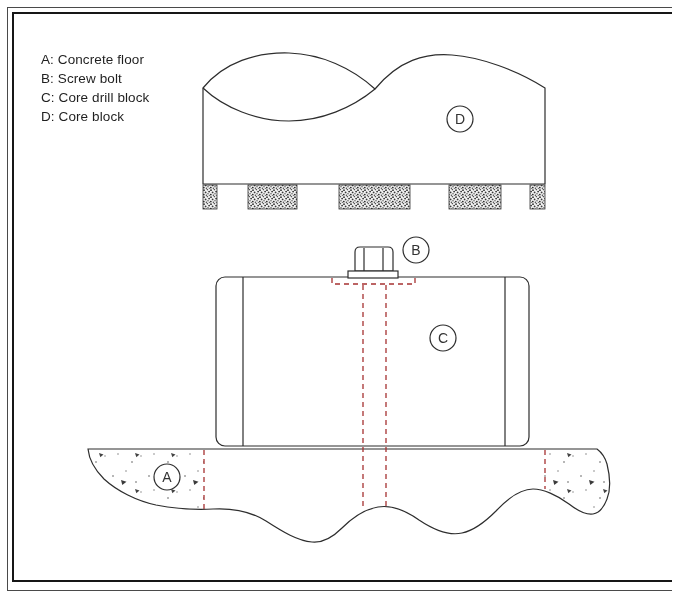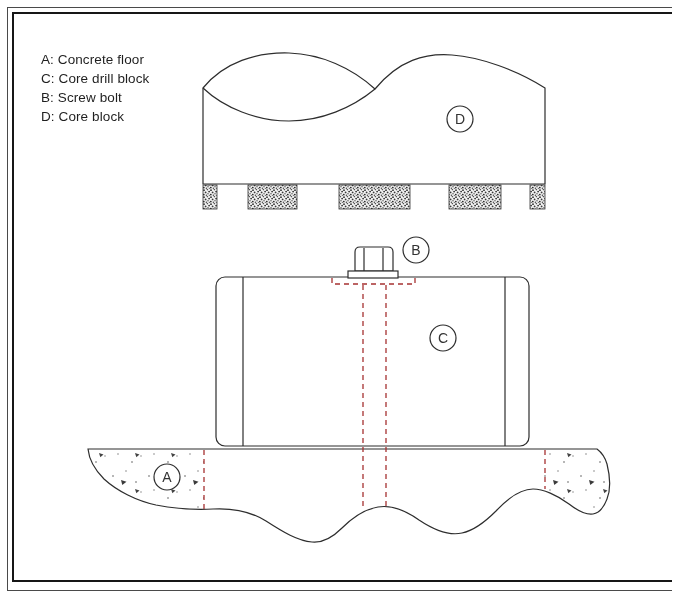--- a/index.html
+++ b/index.html
@@ -43,22 +43,22 @@
 </head>
 <body>
 
 <div class="page">
 
   <div class="border-outer"></div>
   <div class="border-inner"></div>
 
   <div class="legend">
     <div>A: Concrete floor</div>
+    <div>B: Screw bolt</div>
     <div>C: Core drill block</div>
-    <div>B: Screw bolt</div>
     <div>D: Core block</div>
   </div>
 
   <svg class="diagram-svg" width="688" height="597" viewBox="0 0 688 597">
 
     <defs>
 
       <pattern id="grit" width="7" height="7" patternUnits="userSpaceOnUse">
         <rect width="7" height="7" fill="#f2f2f2"></rect>
         <circle cx="1" cy="1.2" r="0.9" fill="#2f2f2f"></circle>

